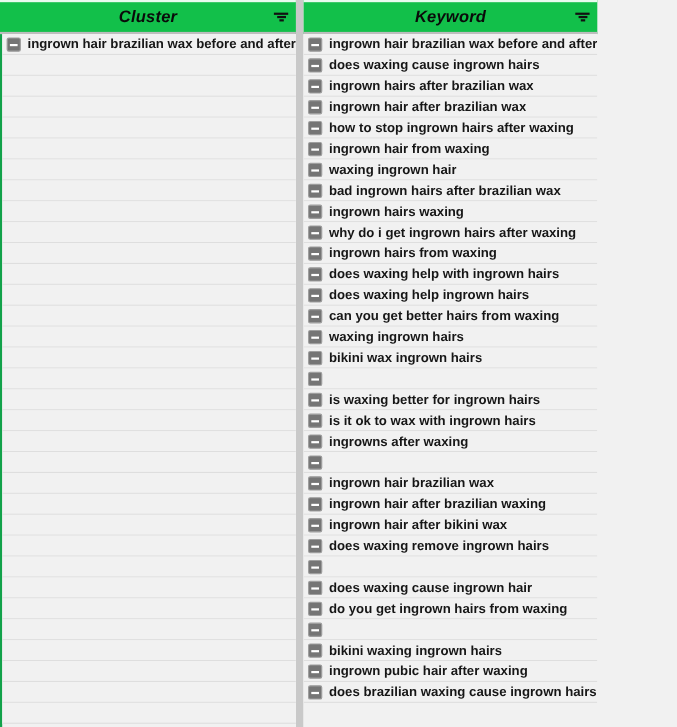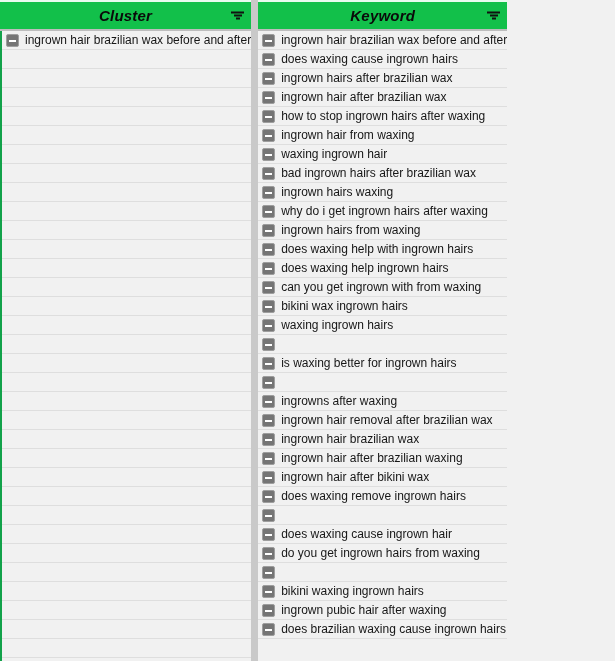--- a/index.html
+++ b/index.html
@@ -120,20 +120,21 @@
     height: 2px;
     background: #ffffff;
   }
   .cell-text {
     font-size: 12px;
     color: #161616;
     line-height: 13px;
     overflow: hidden;
     text-overflow: clip;
     white-space: nowrap;
+    font-weight: bold;
   }
 
   
   .third-strip {
     position: absolute;
     top: 0;
     right: 0;
     width: 8px;
     height: 31px;
     background: #595959;
@@ -268,47 +269,47 @@
         <div class="row">
           <span class="minus-icon"></span>
           <span class="cell-text">does waxing help with ingrown hairs</span>
         </div>
         <div class="row">
           <span class="minus-icon"></span>
           <span class="cell-text">does waxing help ingrown hairs</span>
         </div>
         <div class="row">
           <span class="minus-icon"></span>
-          <span class="cell-text">can you get ingrown with from waxing</span>
+          <span class="cell-text">can you get better hairs from waxing</span>
+        </div>
+        <div class="row">
+          <span class="minus-icon"></span>
+          <span class="cell-text">waxing ingrown hairs</span>
         </div>
         <div class="row">
           <span class="minus-icon"></span>
           <span class="cell-text">bikini wax ingrown hairs</span>
         </div>
         <div class="row">
           <span class="minus-icon"></span>
-          <span class="cell-text">waxing ingrown hairs</span>
-        </div>
-        <div class="row">
-          <span class="minus-icon"></span>
         </div>
         <div class="row">
           <span class="minus-icon"></span>
           <span class="cell-text">is waxing better for ingrown hairs</span>
         </div>
         <div class="row">
           <span class="minus-icon"></span>
+          <span class="cell-text">is it ok to wax with ingrown hairs</span>
         </div>
         <div class="row">
           <span class="minus-icon"></span>
           <span class="cell-text">ingrowns after waxing</span>
         </div>
         <div class="row">
           <span class="minus-icon"></span>
-          <span class="cell-text">ingrown hair removal after brazilian wax</span>
         </div>
         <div class="row">
           <span class="minus-icon"></span>
           <span class="cell-text">ingrown hair brazilian wax</span>
         </div>
         <div class="row">
           <span class="minus-icon"></span>
           <span class="cell-text">ingrown hair after brazilian waxing</span>
         </div>
         <div class="row">

